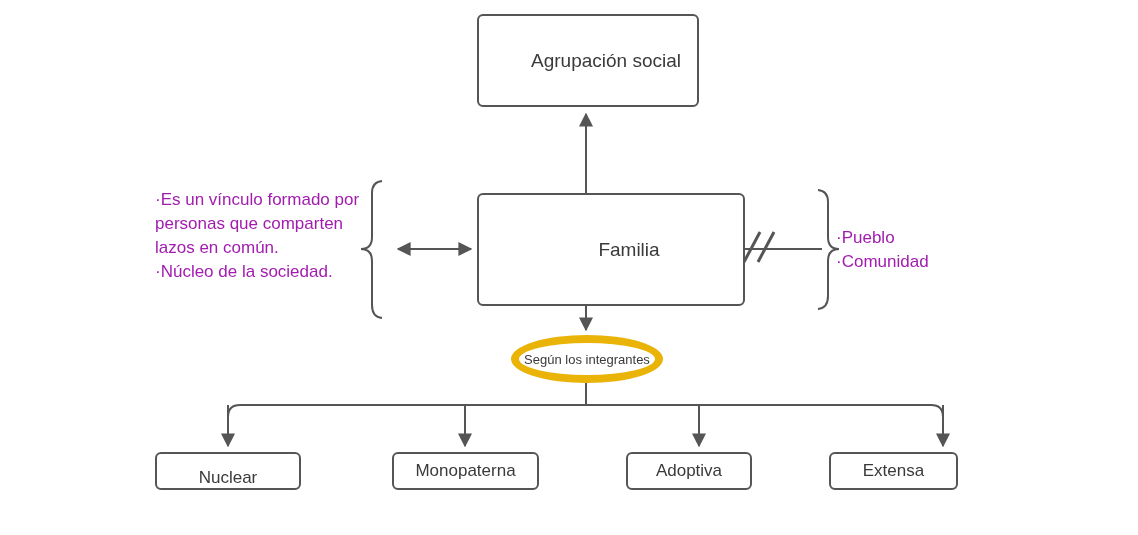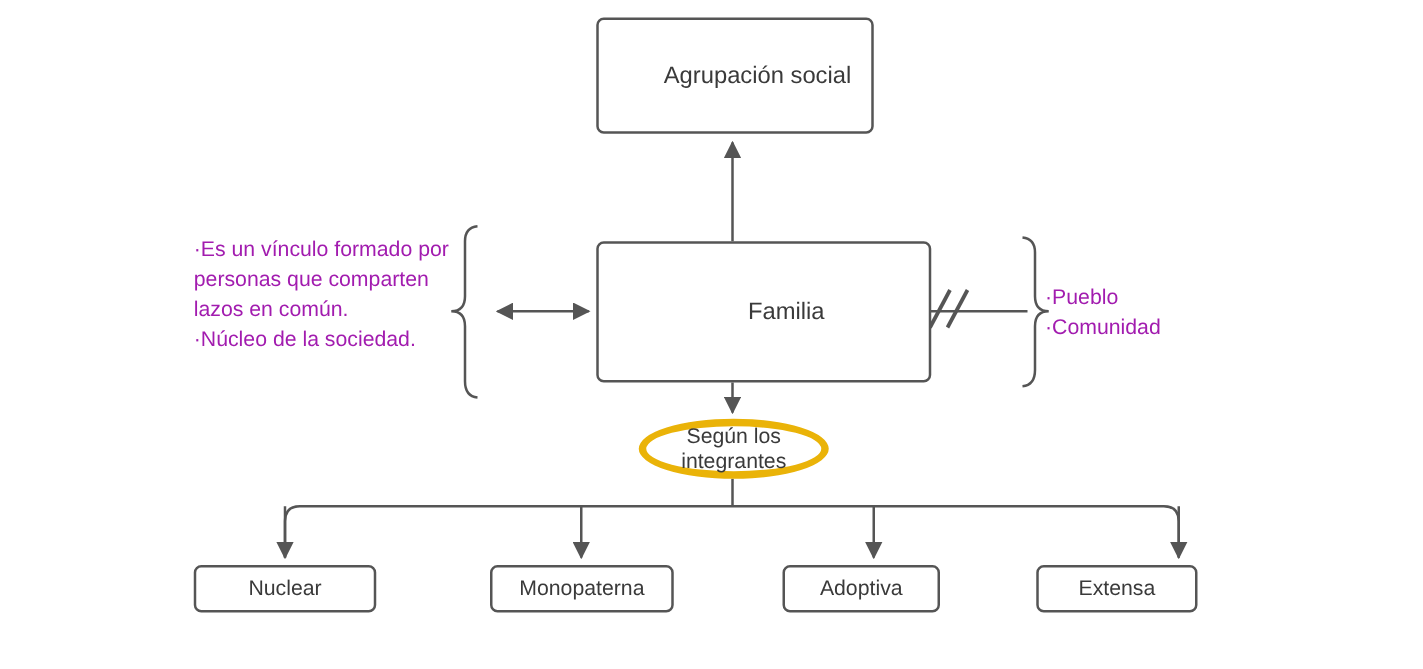--- a/index.html
+++ b/index.html
@@ -43,44 +43,44 @@
     height: 113px;
     font-size: 19px;
   }
   .ellipse {
     position: absolute;
     left: 511px;
     top: 335px;
     width: 152px;
     height: 48px;
     box-sizing: border-box;
-    border: 6px solid #eab308;
+    border: 8px solid #eab308;
     border-radius: 50%;
     background: #ffffff;
     display: flex;
     align-items: center;
     justify-content: center;
-    font-size: 17px;
+    font-size: 13px;
     color: #3a3a3a;
     text-align: center;
   }
   .leaf {
     position: absolute;
     box-sizing: border-box;
     border: 2px solid #555555;
     border-radius: 6px;
     background: #ffffff;
     display: flex;
     align-items: center;
     justify-content: center;
     height: 38px;
     font-size: 17px;
     color: #3a3a3a;
   }
-  .leaf-0 { left: 155px; top: 452px; width: 146px; }
+  .leaf-0 { left: 155px; top: 452px; width: 146px; align-items: flex-end; }
   .leaf-1 { left: 392px; top: 452px; width: 147px; }
   .leaf-2 { left: 626px; top: 452px; width: 126px; }
   .leaf-3 { left: 829px; top: 452px; width: 129px; }
 
   .text-block {
     position: absolute;
     font-size: 17px;
     line-height: 24px;
     color: #a21caf;
     white-space: pre-line;

